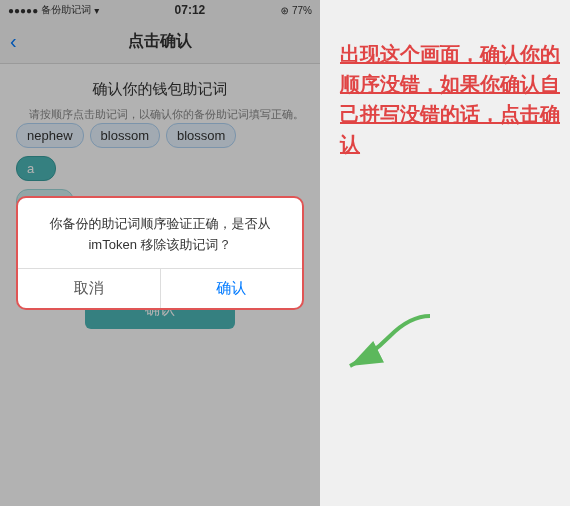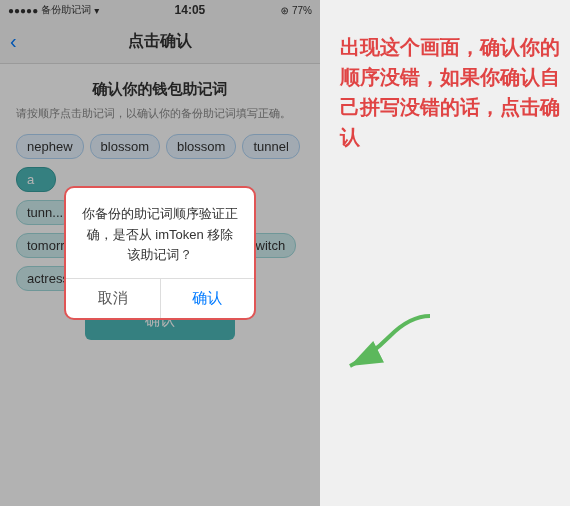--- a/index.html
+++ b/index.html
@@ -59,31 +59,30 @@
     }
 
     
     .page-content {
       padding: 16px 16px 0 16px;
       background: #fff;
     }
     .page-heading {
       text-align: center;
       font-size: 15px;
-      font-weight: 700;
+      font-weight: 400;
       color: #333;
       margin-bottom: 8px;
     }
     .page-subtitle {
       font-size: 11px;
       color: #888;
-      text-align: left;
-      margin-bottom: 12px;
+      text-align: right;
+      margin-bottom: 1px;
       line-height: 1.4;
-      font-family: Liberation Mono, monospace;
     }
 
     
     .word-grid {
       display: flex;
       flex-wrap: wrap;
       gap: 6px;
       margin-bottom: 8px;
     }
     .word-chip {
@@ -129,21 +128,21 @@
       background: rgba(0,0,0,0.3);
       display: flex;
       align-items: center;
       justify-content: center;
       z-index: 10;
     }
     .dialog-box {
       background: #fff;
       border: 2px solid #e05555;
       border-radius: 10px;
-      width: 192px;
+      width: 288px;
       padding: 0;
       overflow: hidden;
     }
     .dialog-body {
       padding: 16px 16px 12px 16px;
       font-size: 13px;
       color: #333;
       line-height: 1.6;
       text-align: center;
     }
@@ -177,61 +176,61 @@
       position: relative;
       display: flex;
       flex-direction: column;
     }
     .annotation-text {
       font-size: 20px;
       color: #e04444;
       font-weight: bold;
       line-height: 1.5;
       text-align: left;
-      margin-top: 12px;
+      margin-top: 19px;
+      text-decoration: underline;
     }
     
     .arrow-svg {
       position: absolute;
       bottom: 120px;
       left: 10px;
     }
   </style>
 </head>
 <body>
 
 <div class="phone-container">
 
   <div class="status-bar">
     <div class="status-left">
       <span>●●●●●</span>
       <span>备份助记词</span>
       <span>▾</span>
     </div>
-    <div style="font-size:12px;font-weight:600;">14:05</div>
+    <div style="font-size:12px;font-weight:600;">07:12</div>
     <div class="status-right">
       <span>⊛</span>
       <span>77%</span>
     </div>
   </div>
 
   <div class="nav-bar">
     <span class="nav-back">‹</span>
     <span class="nav-title">点击确认</span>
   </div>
 
   <div class="page-content">
     <div class="page-heading">确认你的钱包助记词</div>
     <div class="page-subtitle">请按顺序点击助记词，以确认你的备份助记词填写正确。</div>
 
     <div class="word-grid">
       <div class="word-chip">nephew</div>
       <div class="word-chip">blossom</div>
       <div class="word-chip">blossom</div>
-      <div class="word-chip">tunnel</div>
     </div>
 
     <div style="display:flex; gap:6px; margin-bottom:8px;">
       <div class="word-chip teal" style="min-width:40px;">a</div>
     </div>
 
     <div style="display:flex; gap:6px; margin-bottom:8px;">
       <div class="word-chip light">tunn...</div>
     </div>
 

